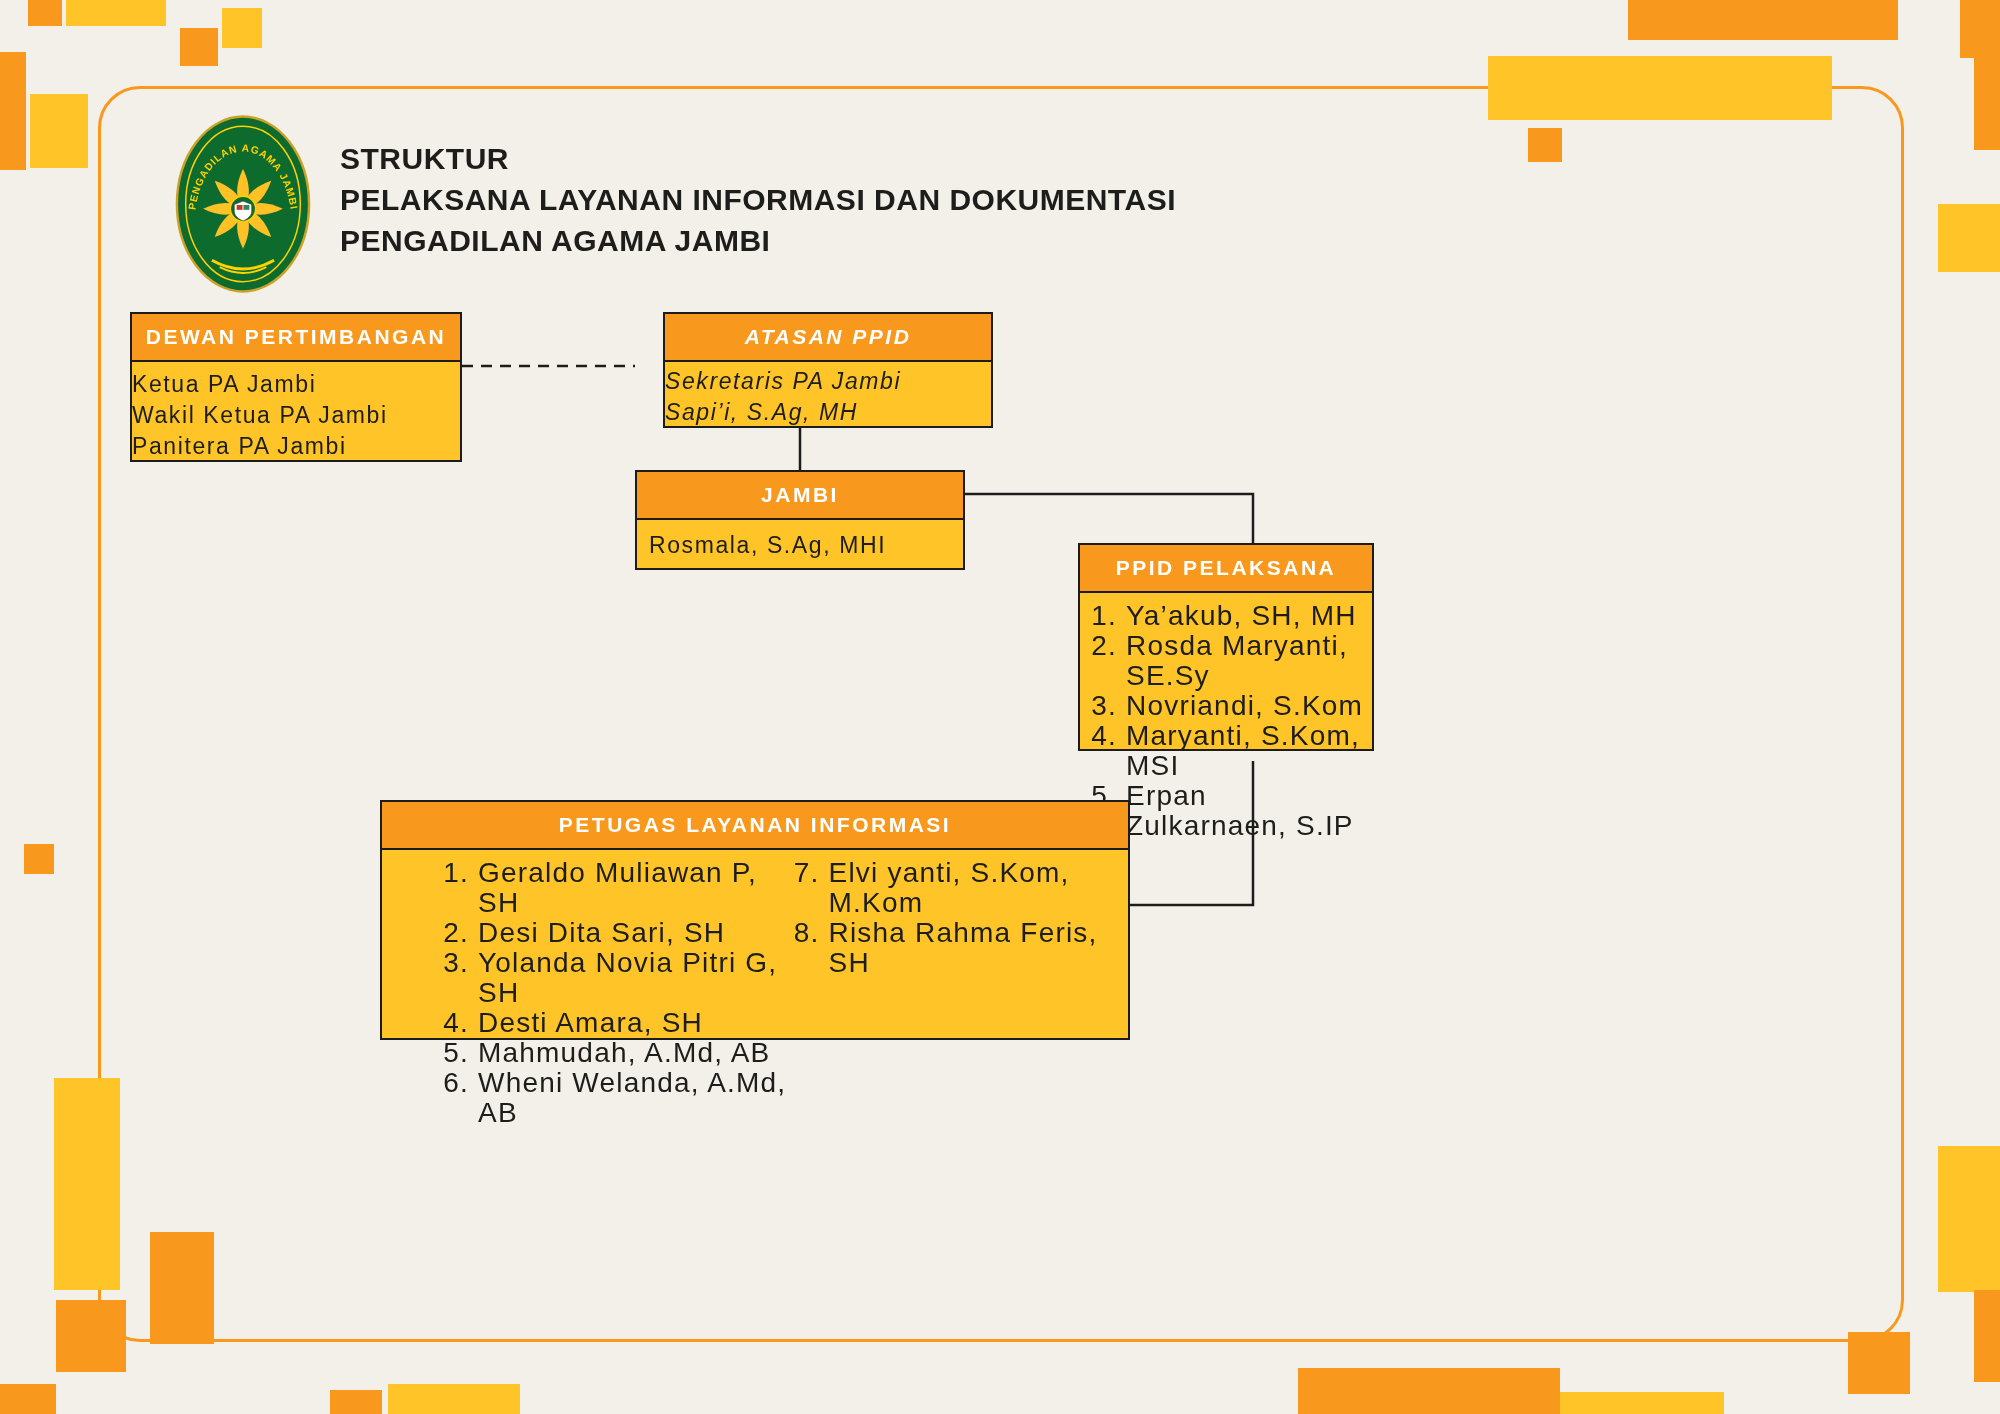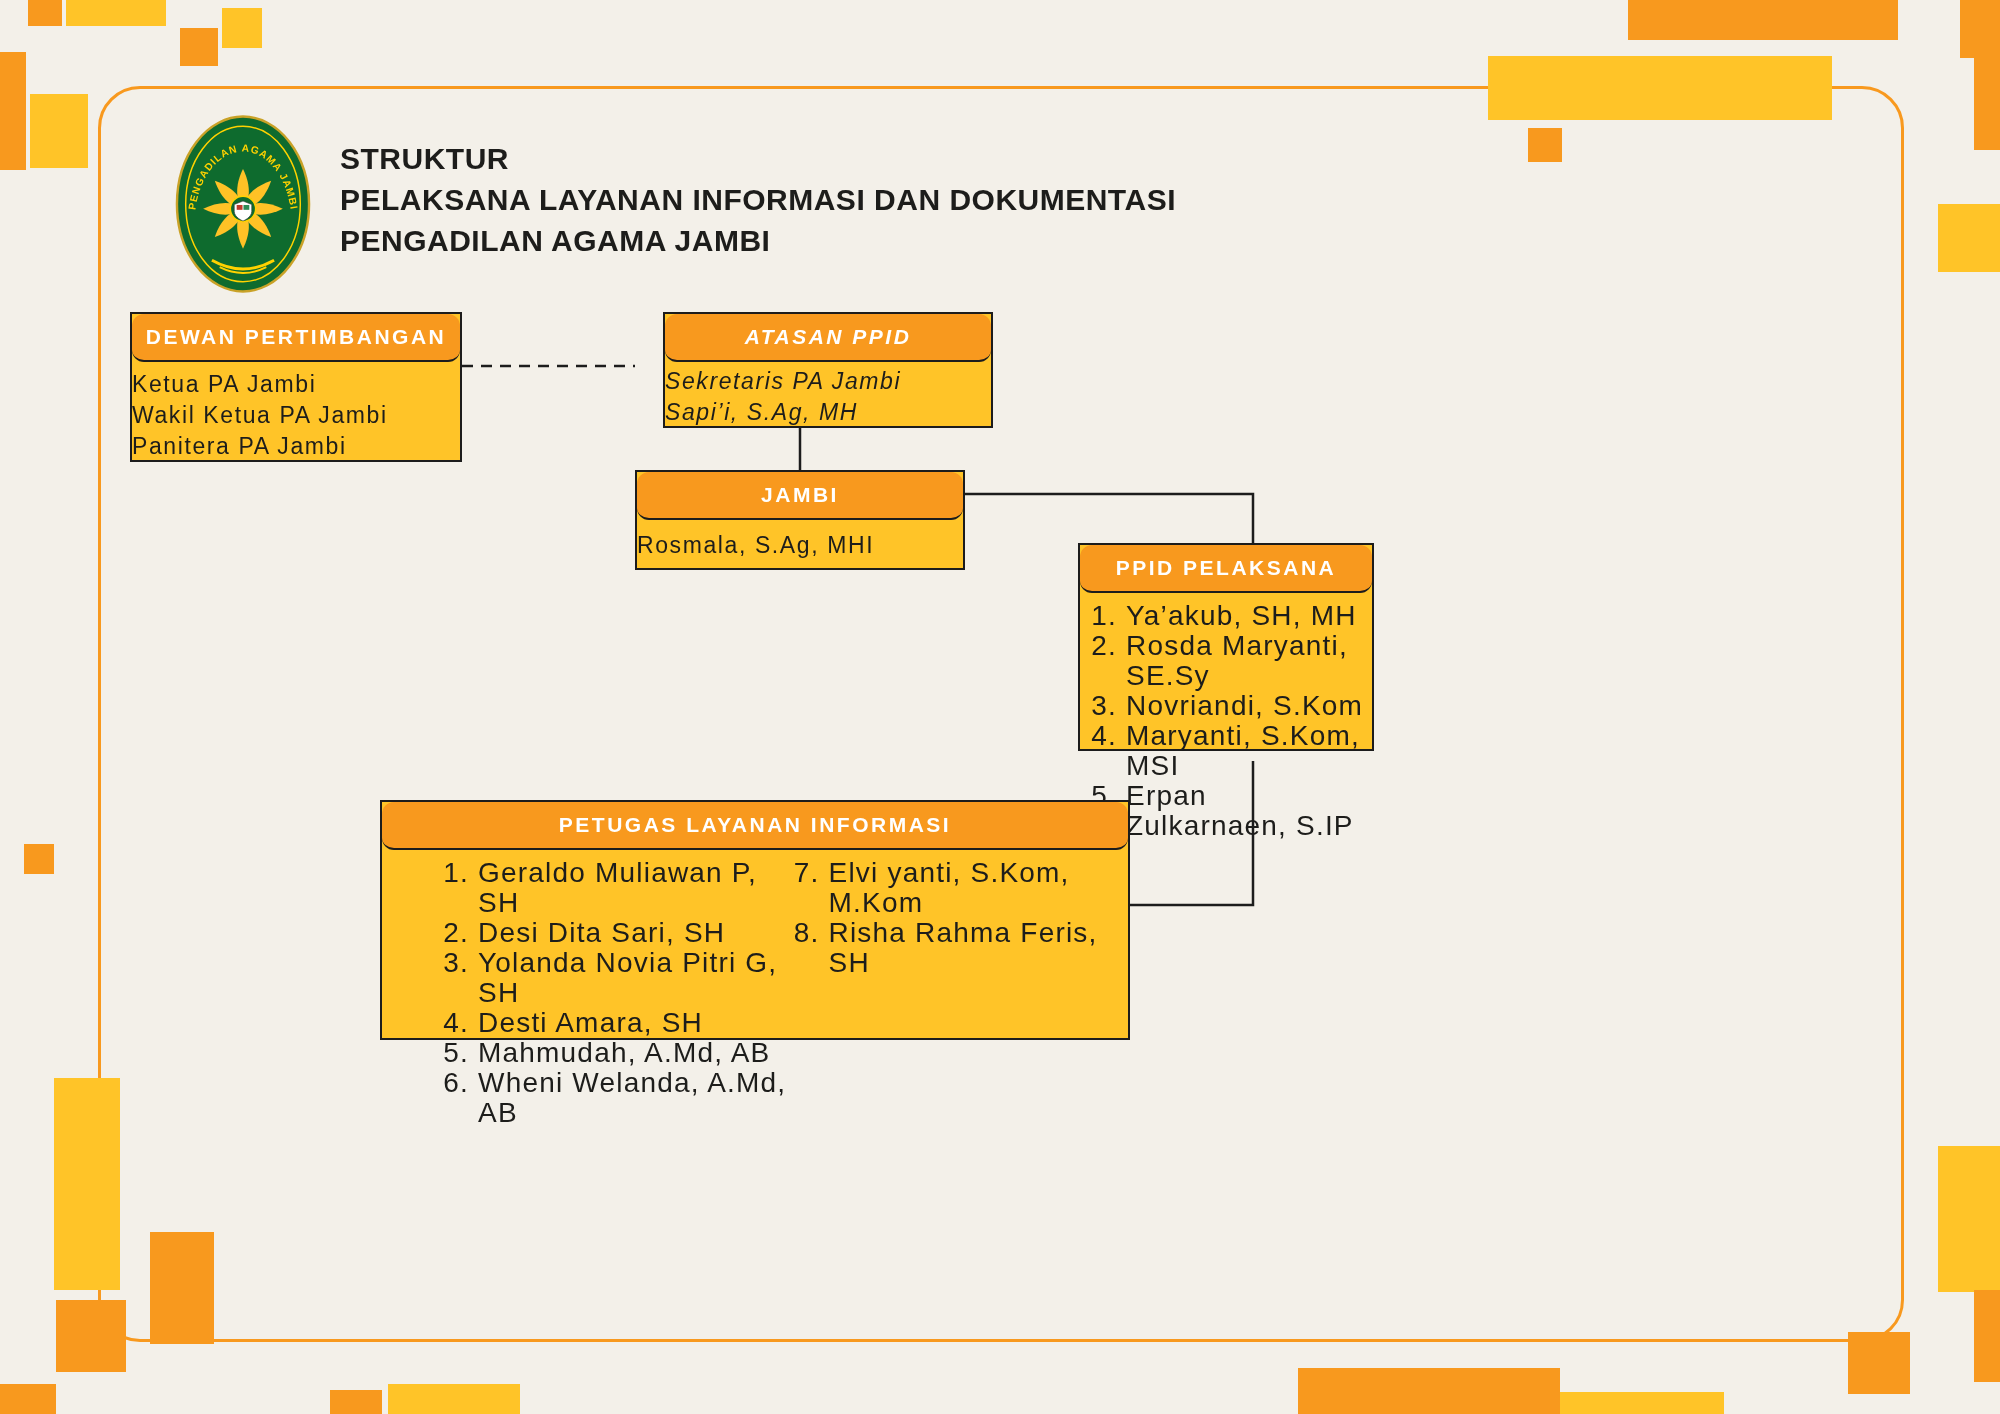--- a/index.html
+++ b/index.html
@@ -23,21 +23,21 @@
   .logo { position:absolute; left:175px; top:112px; width:136px; height:184px; }
 
   
   .title { position:absolute; left:340px; top:138px; font-weight:bold; font-size:30px; line-height:41px; letter-spacing:0.5px; }
 
   
   .org-box { position:absolute; border:2px solid #1C1C1C; background:#FFC428; }
   .org-header {
     height:48px; background:#F8991E; border-bottom:2px solid #1C1C1C;
     color:#FFFFFF; font-weight:bold; font-size:21px; letter-spacing:2.5px;
-    display:flex; align-items:center; justify-content:center; text-align:center;border-radius:12px;
+    display:flex; align-items:center; justify-content:center; text-align:center;
   }
   ul.plain { list-style:none; font-size:23px; letter-spacing:1.6px; padding-top:7px; }
   ul.plain li { line-height:31px; }
   ol.numbered { font-size:28px; letter-spacing:1.2px; padding-left:36px; margin-top:8px; }
   ol.numbered li { line-height:30px; }
   .pelaksana-body { padding-left:10px; }
   .petugas-body { display:flex; padding-left:16px;margin-left:44px; }
   .petugas-body ol:first-child { width:398px; }
 
   
@@ -132,21 +132,21 @@
 <div class="org-box" style="left:663px;top:312px;width:330px;height:116px;font-style:italic;">
   <div class="org-header">ATASAN PPID</div>
   <ul class="plain" style="padding-top:4px;">
       <li>Sekretaris PA Jambi</li>
       <li>Sapi’i, S.Ag, MH</li>
     </ul>
 </div>
 
 <div class="org-box" style="left:635px;top:470px;width:330px;height:100px;">
   <div class="org-header">JAMBI</div>
-  <ul class="plain" style="padding-top:10px;">
+  <ul class="plain" style="padding-top:10px;padding-left:12px;">
       <li>Rosmala, S.Ag, MHI</li>
     </ul>
 </div>
 
 <div class="org-box" style="left:1078px;top:543px;width:296px;height:208px;">
   <div class="org-header">PPID PELAKSANA</div>
   <div class="pelaksana-body">
     <ol class="numbered">
         <li>Ya’akub, SH, MH</li>
         <li>Rosda Maryanti, SE.Sy</li>

